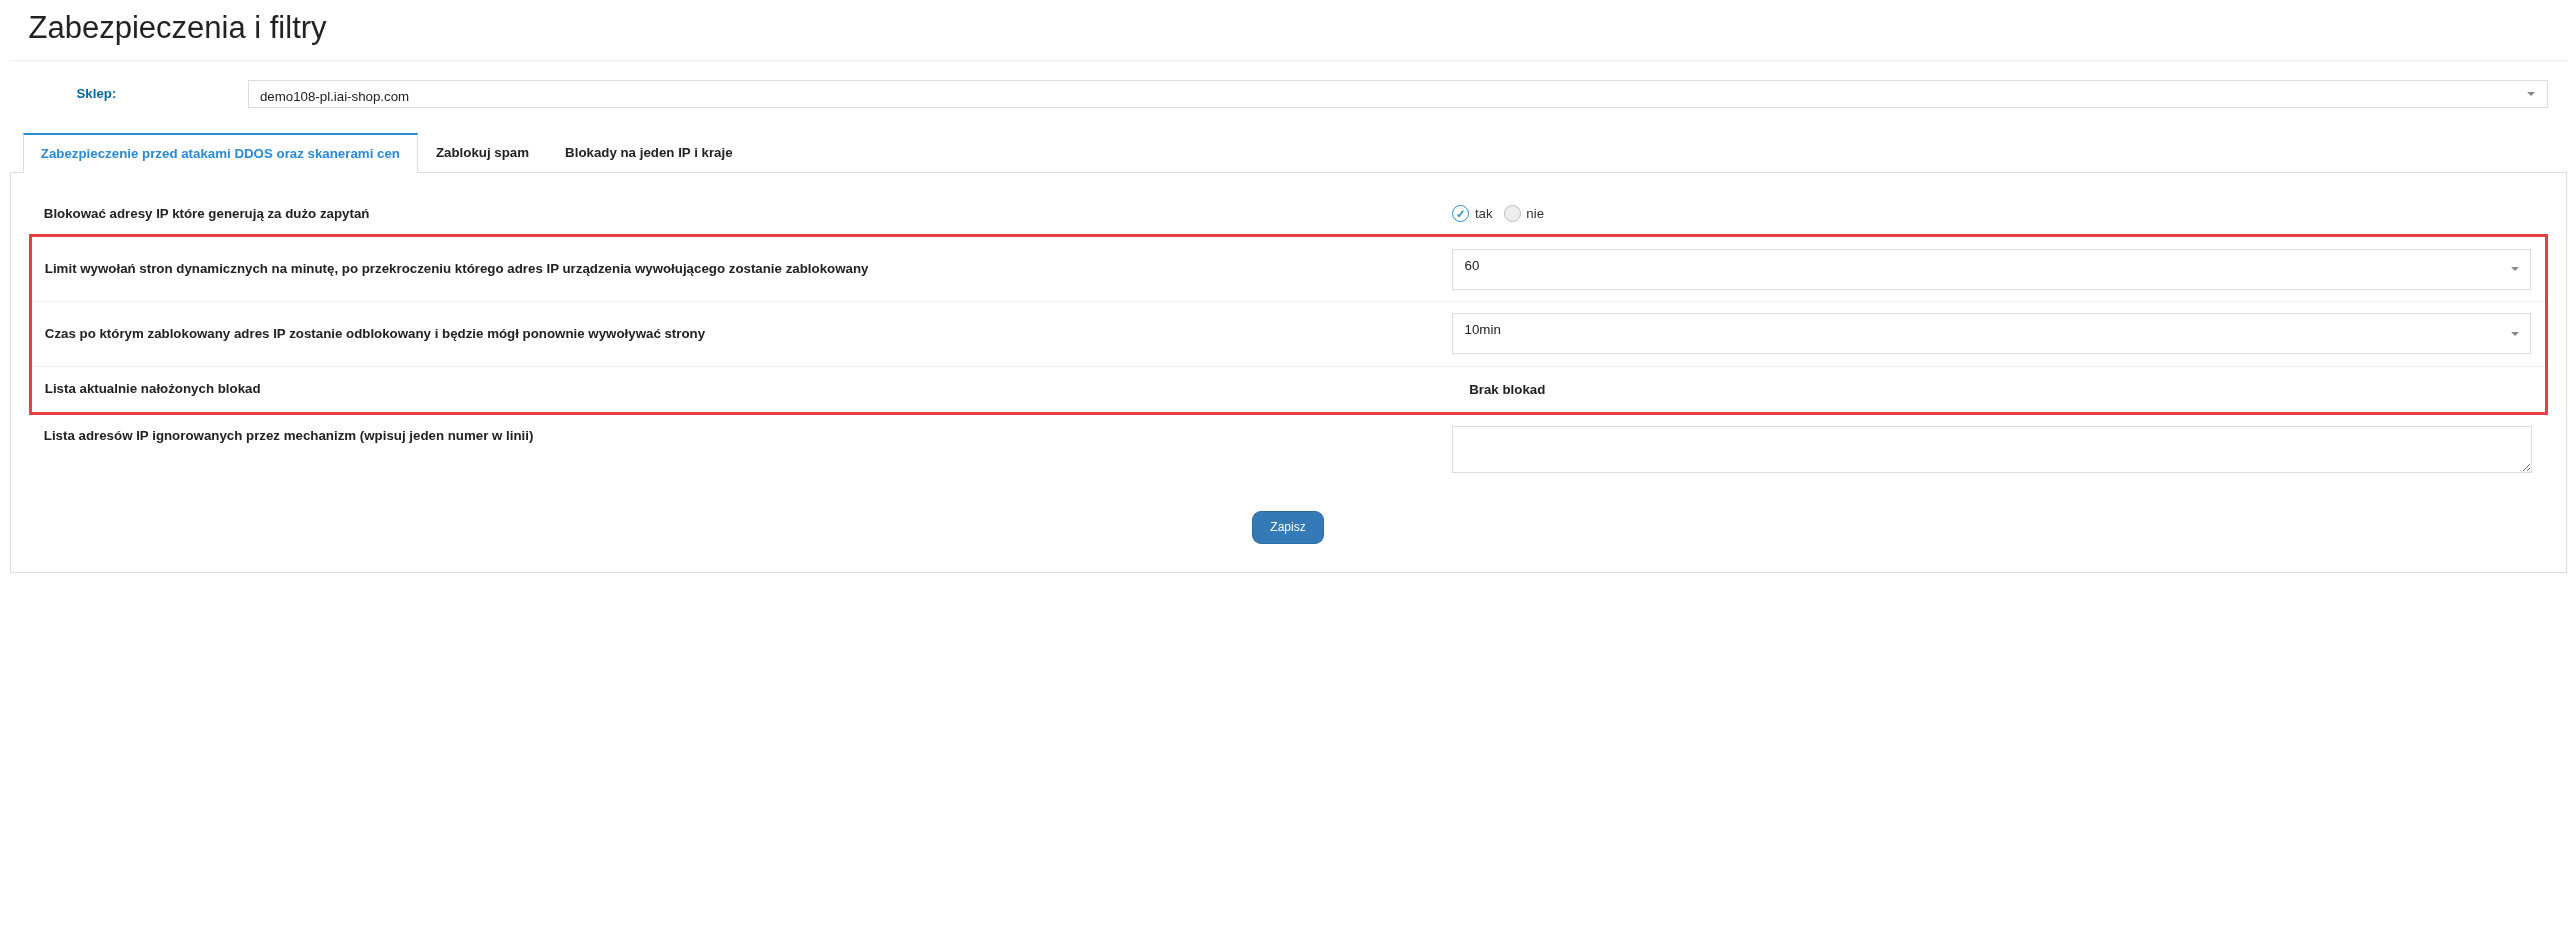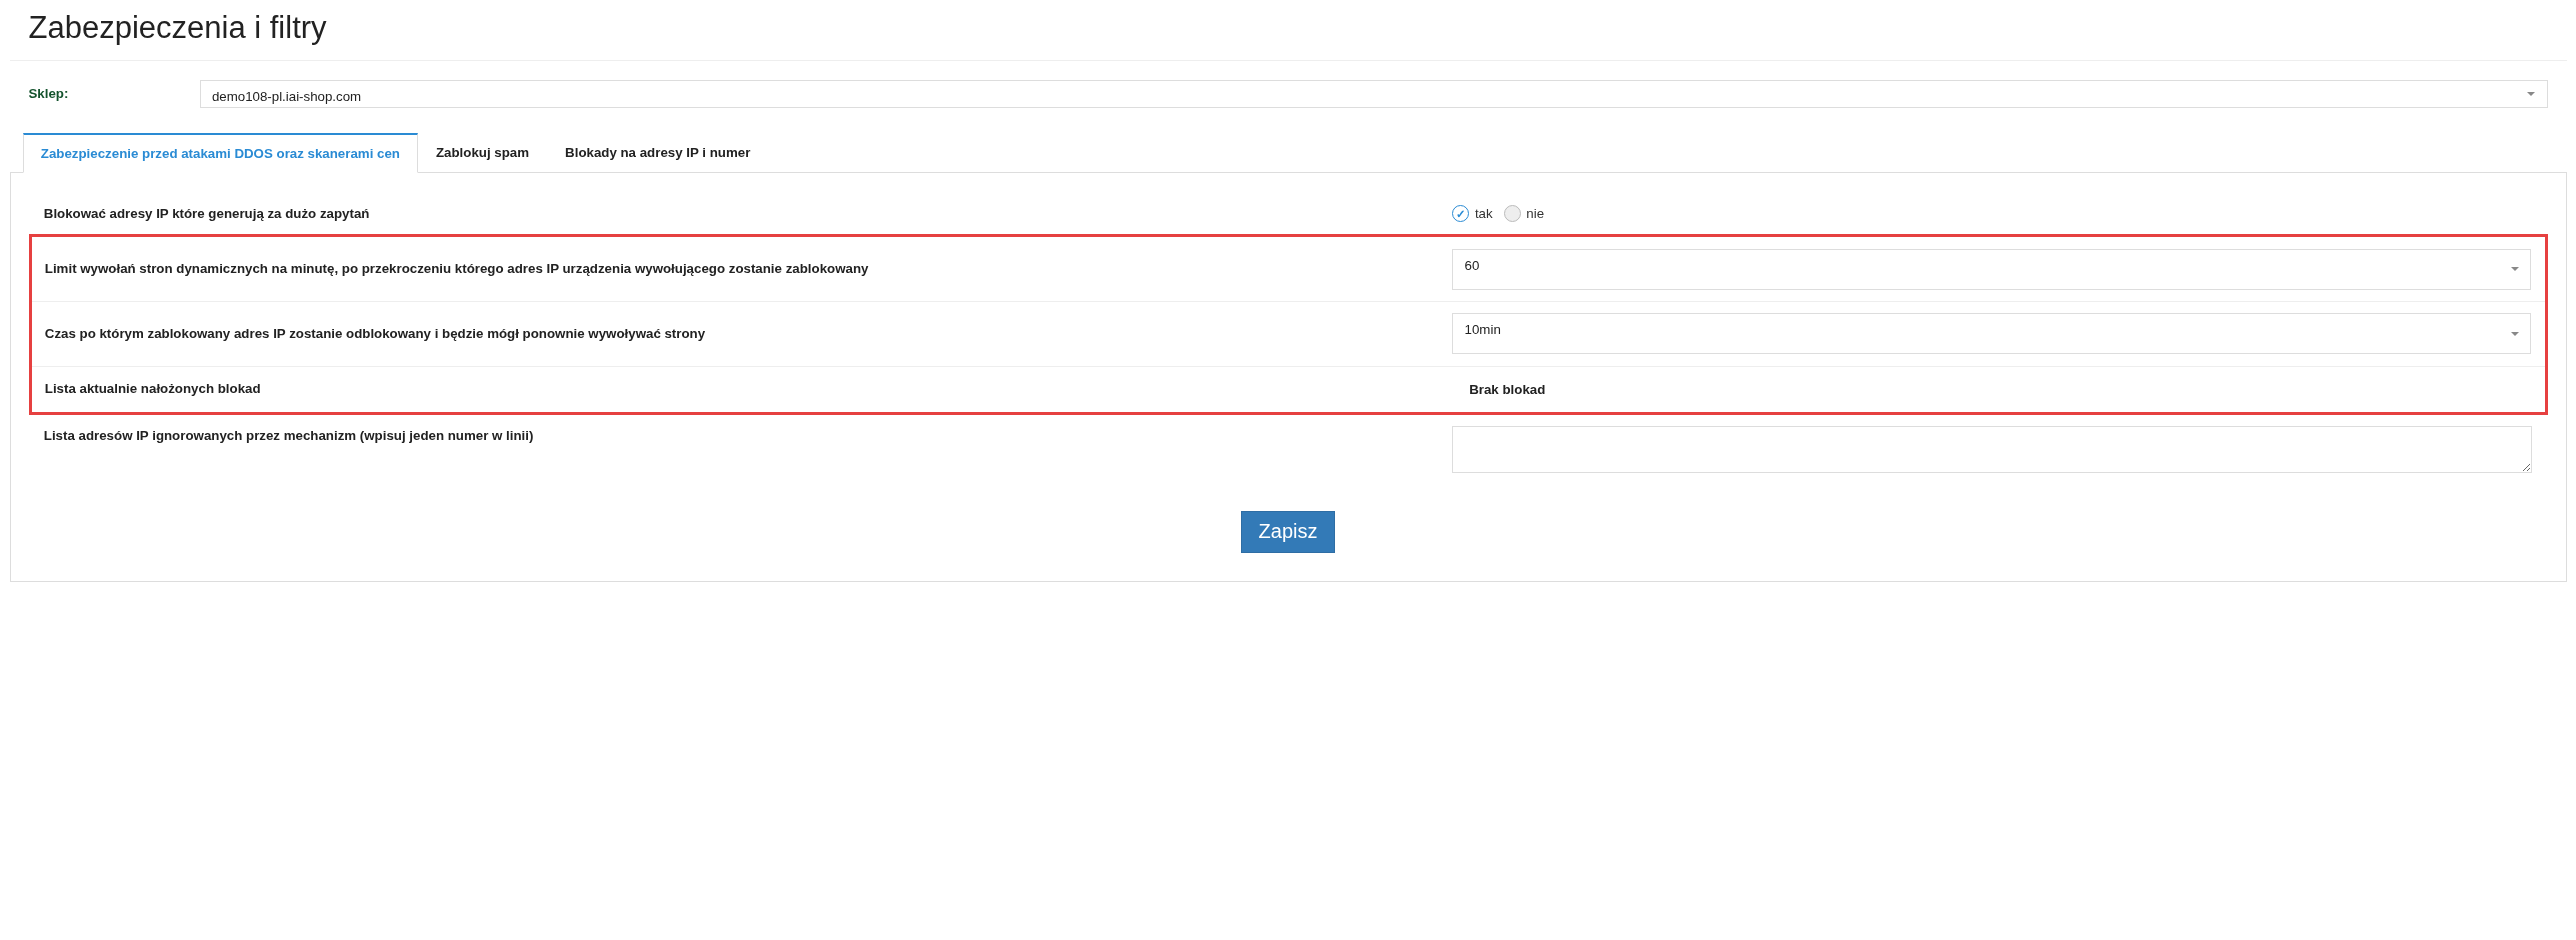--- a/index.html
+++ b/index.html
@@ -21,22 +21,23 @@
   }
   .form-area { padding: 19px 0 0 0; }
   .shop-row {
     display: flex;
     align-items: center;
     padding: 0 19px 24px 19px;
   }
   .shop-label {
     width: 171px;
     font-weight: 700;
-    color: #14532d;
-    font-size: 13.3px;
+    color: #0369a1;
+    font-size: 13.3px;
+    margin-left: 48px;
   }
   .select-control {
     flex: 1;
     position: relative;
     border: 0.9px solid #ddd;
     background: #fff;
     height: 28px;
     line-height: 32px;
     padding: 0 11.4px;
     font-size: 13.3px;
@@ -175,23 +176,23 @@
     padding: 5.7px 7.6px;
   }
   .actions {
     text-align: center;
     padding-top: 24px;
   }
   .btn-primary {
     background: #337ab7;
     color: #fff;
     border: 0.9px solid #2e6da4;
-    border-radius: 0;
+    border-radius: 9px;
     padding: 8.5px 17px;
-    font-size: 20px;
+    font-size: 12px;
     font-weight: 400;
     cursor: pointer;
   }
   tbody.highlight-group { 
     border: 2.8px solid #e64040; 
   }
 </style>
 </head>
 <body>
 
@@ -204,21 +205,21 @@
       <div class="select-control">
         <span>demo108-pl.iai-shop.com</span>
         <span class="caret"></span>
       </div>
     </div>
 
     <div class="tabs-wrapper">
       <div class="tabs">
         <div class="tab active">Zabezpieczenie przed atakami DDOS oraz skanerami cen</div>
         <div class="tab">Zablokuj spam</div>
-        <div class="tab">Blokady na adresy IP i numer</div>
+        <div class="tab">Blokady na jeden IP i kraje</div>
       </div>
 
       <div class="panel">
         <table class="settings-table">
           <tbody>
             <tr>
               <td class="label-cell">Blokować adresy IP które generują za dużo zapytań</td>
               <td class="value-cell">
                 <div class="radio-group">
                   <label class="radio-item">

